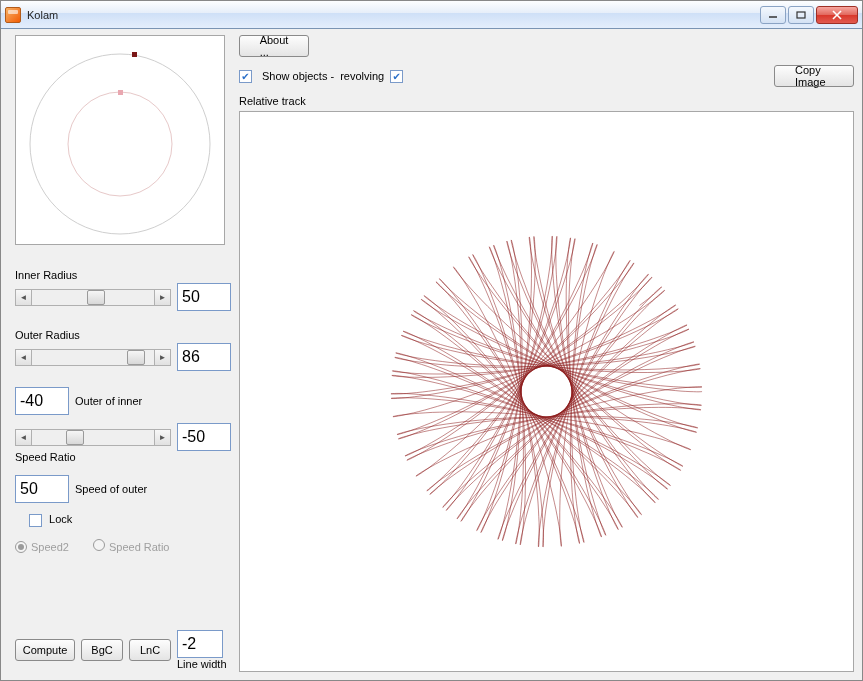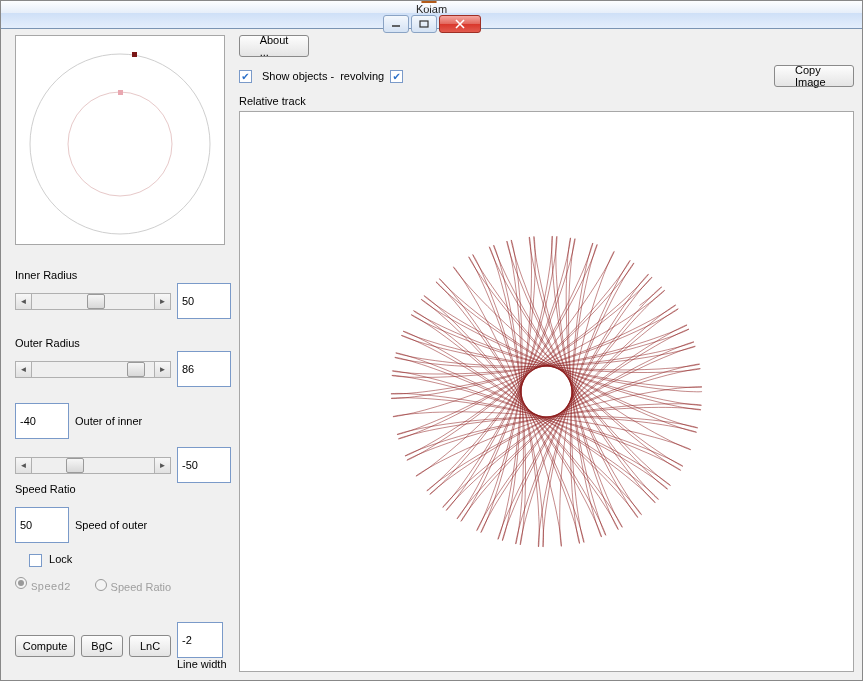--- a/index.html
+++ b/index.html
@@ -14,21 +14,20 @@
     overflow: hidden;
     border: 1px solid #888;
   }
   .titlebar {
     height: 28px;
     background: linear-gradient(to bottom, #fdfeff 0%, #e6eef9 45%, #cfe0f7 46%, #e4eefc 100%);
     border-bottom: 1px solid #7a94b3;
     display: flex;
     align-items: center;
     padding: 0 4px;
-    flex-direction: column;
   }
   .titlebar .app-icon {
     width: 16px; height: 16px; margin-right: 6px;
     background: linear-gradient(135deg,#f7b267,#f25c05);
     border: 1px solid #b35b1a;
     border-radius: 2px;
     position: relative;
   }
   .titlebar .app-icon::after{
     content:""; position:absolute; top:2px; left:2px; right:2px; height:4px;
@@ -88,25 +87,25 @@
   .hscroll .arrow.right { border-right:none; border-left:1px solid #b0b0b0;}
   .hscroll .track { flex:1; position:relative; background:#efefef;}
   .hscroll .thumb {
     position:absolute; top:0; bottom:0;
     width:18px;
     background:linear-gradient(to bottom,#f6f6f6,#d8d8d8);
     border:1px solid #9a9a9a;
     border-radius:2px;
   }
   .numbox {
-    width:54px; height:36px;
+    width:54px; height:28px;
     border:1px solid #7a9ac9;
     background:#fff;
     padding:2px 4px;
-    font-size:11px;
+    font-size:16px;
   }
   .checkbox {
     width:13px; height:13px;
     border:1px solid #7a9ac9;
     background:#fff;
     display:inline-flex; align-items:center; justify-content:center;
     font-size:10px; color:#2a6fc9;
     margin-right:4px;
     vertical-align:middle;
   }
@@ -237,21 +236,21 @@
       <input class="numbox" value="50" style="">
       <span>Speed of outer</span>
     </div>
 
     <div style="margin-left:14px;margin-bottom:10px;">
       <span class="checkbox"></span>
       <span>Lock</span>
     </div>
 
     <div style="display:flex;gap:24px;">
-      <span style="display:flex;align-items:flex-start;font-family:Liberation Mono, monospace;">
+      <span style="display:flex;align-items:flex-end;">
         <span class="radio sel"></span>
         <span class="label dis">Speed2</span>
       </span>
       <span style="display:flex;align-items:center;">
         <span class="radio"></span>
         <span class="label dis">Speed Ratio</span>
       </span>
     </div>
 
     <div class="bottom-row">

